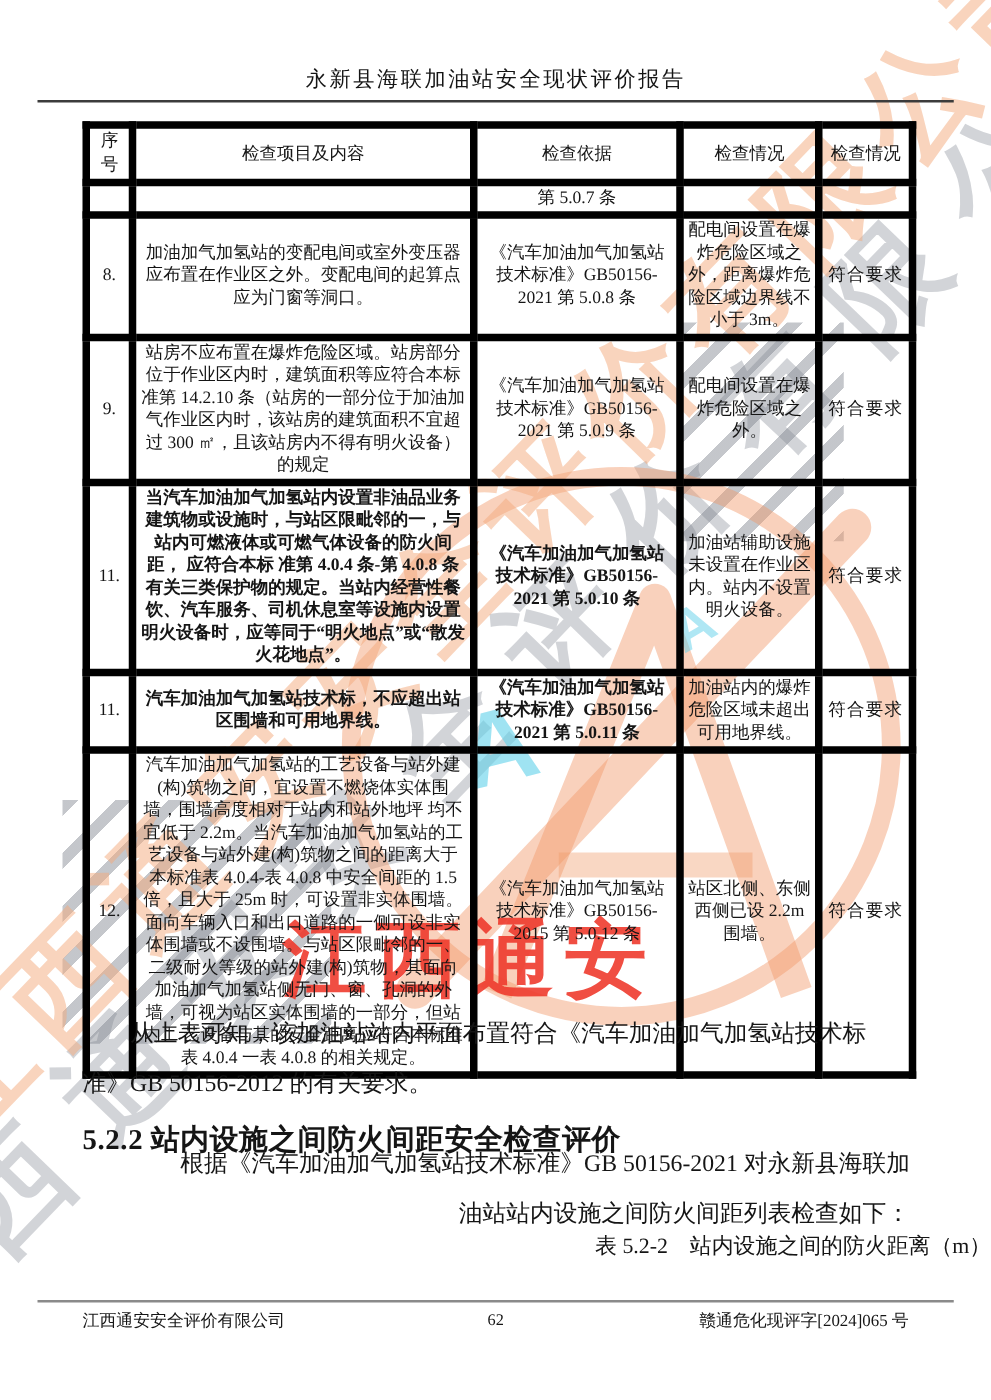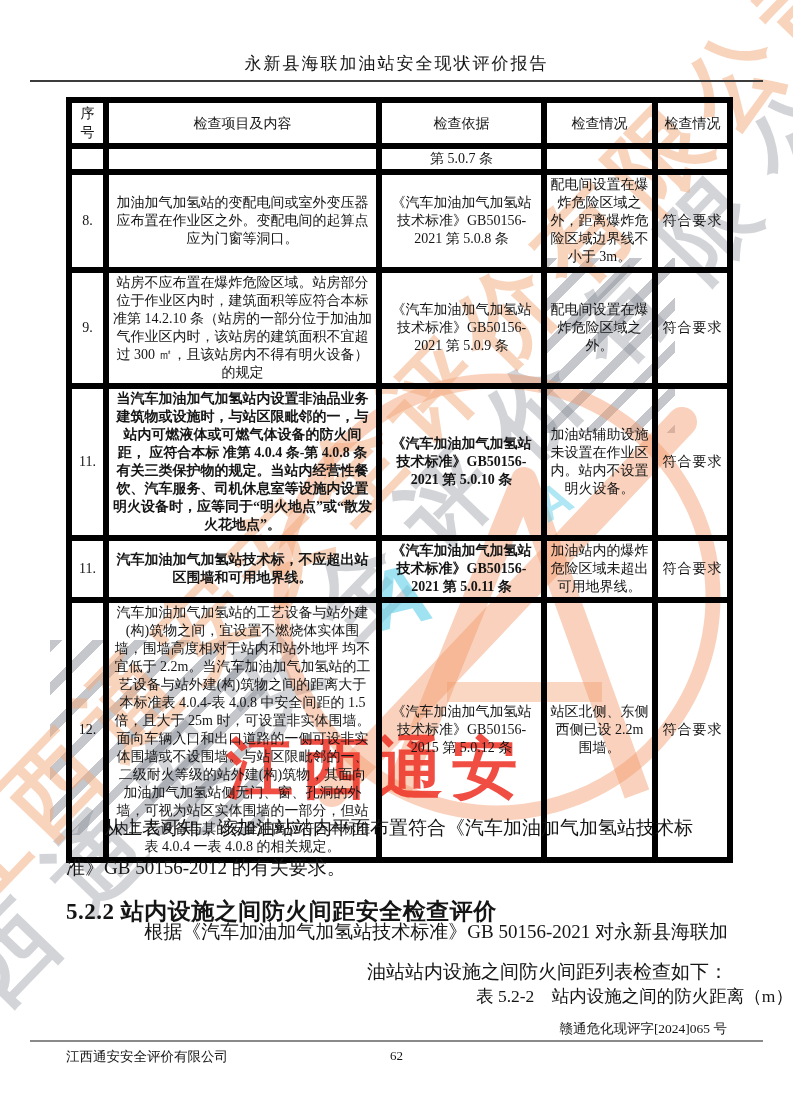--- a/index.html
+++ b/index.html
@@ -44,21 +44,21 @@
   .p-body{position:absolute;left:66px;width:662px;font-size:19px;line-height:40px;
     white-space:pre-line;}
   .p1{top:808px;}
   .p2{top:912px;text-align:right;}
   .section-heading{position:absolute;top:896px;left:66px;font-size:23px;font-weight:bold;
     font-family:Liberation Serif, serif;letter-spacing:0.5px;}
   .table-caption{position:absolute;top:984px;left:0;right:0;text-align:right;font-size:17.5px;}
   .footer-rule{position:absolute;top:1040px;left:30px;right:30px;height:2px;background:#8a8a8a;}
   .footer-company{position:absolute;top:1048px;left:66px;font-size:13.5px;}
   .footer-page{position:absolute;top:1048px;left:0;right:0;text-align:center;font-size:13px;}
-  .footer-doc{position:absolute;top:1020px;right:66px;font-size:13.5px;}
+  .footer-doc{position:absolute;top:1048px;right:66px;font-size:13.5px;}
 </style>
 </head>
 <body>
 
 <div class="page">
 
   <div class="wm wm-diag wm-diag-gray">江西通安安全评价有限公司</div>
   <div class="wm wm-stripes wm-stripes1"></div>
   <div class="wm wm-stripes wm-stripes2"></div>
   <svg class="wm wm-seal" width="470" height="470" viewBox="0 0 470 470">

